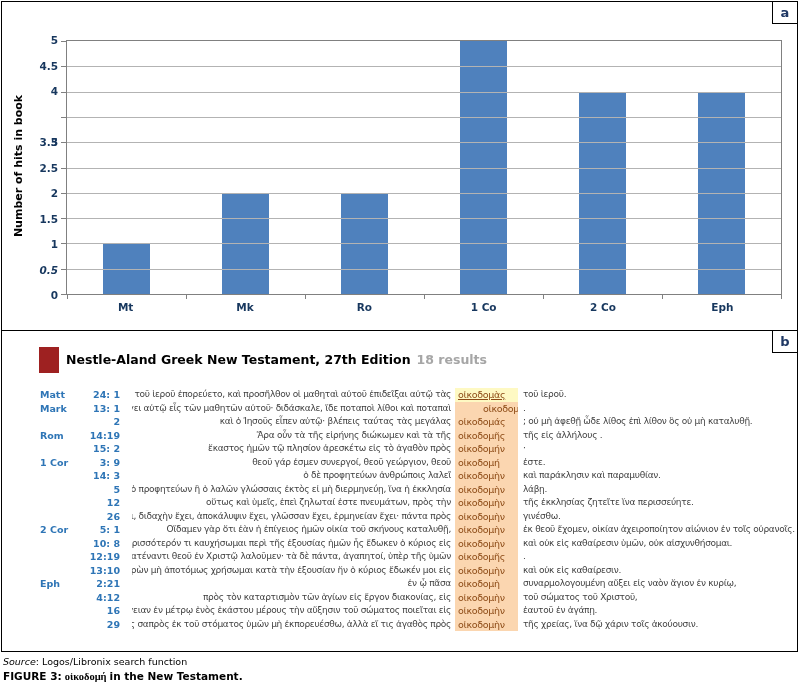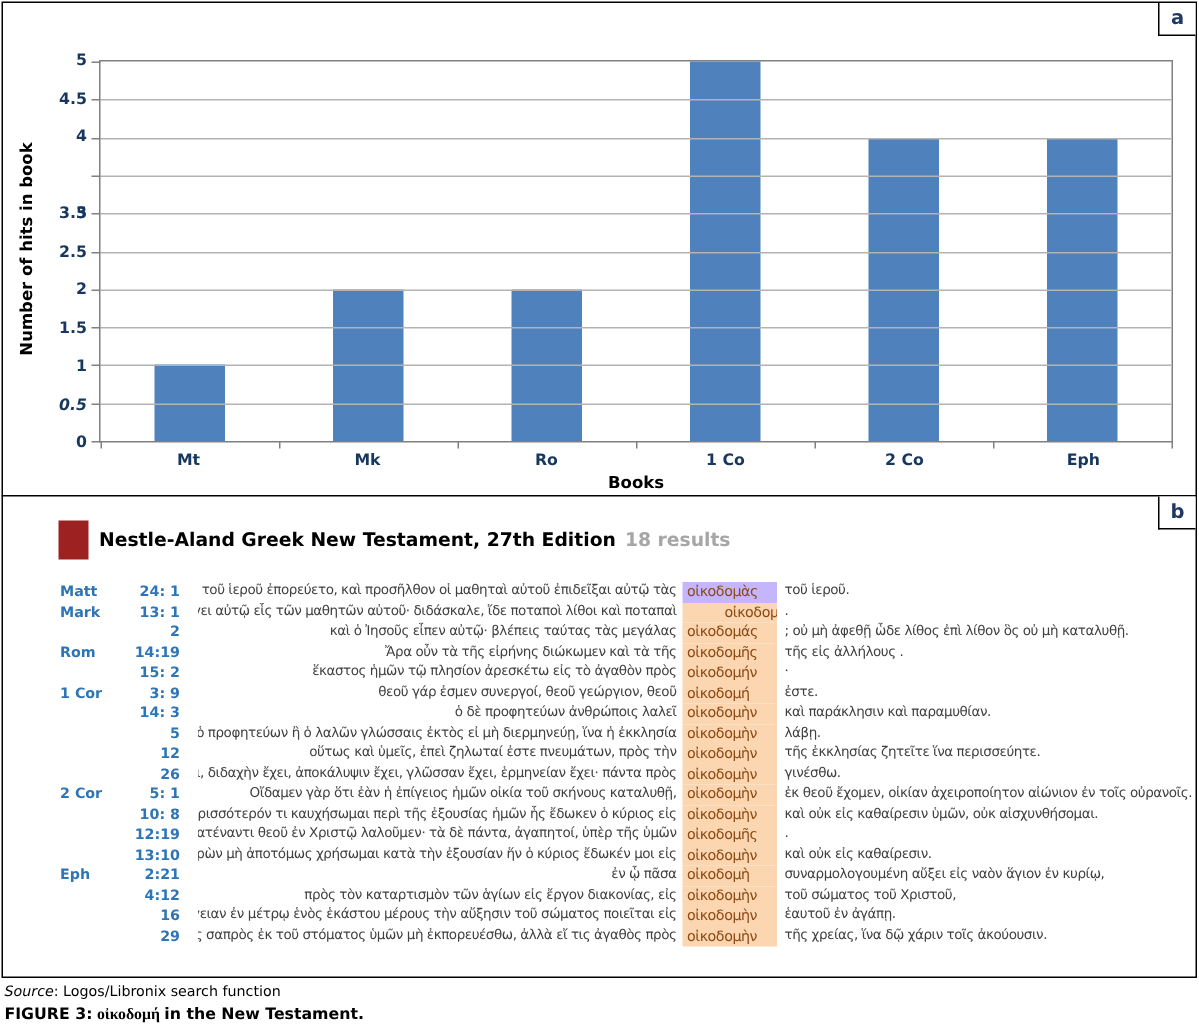--- a/index.html
+++ b/index.html
@@ -115,39 +115,38 @@
         <div class="xtick-mark" style="left: 100%;"></div>
       </div>
     <div class="x-axis-labels">
         <div class="xcat">Mt</div>
         <div class="xcat">Mk</div>
         <div class="xcat">Ro</div>
         <div class="xcat">1 Co</div>
         <div class="xcat">2 Co</div>
         <div class="xcat">Eph</div>
       </div>
-    <div class="x-title">Books</div>
   </div>
 
   <div id="panel-b">
     <div class="corner-box">b</div>
     <div class="res-icon"></div>
     <div class="res-title">
       <span>Nestle-Aland Greek New Testament, 27th Edition</span><span class="res-count">18 results</span>
     </div>
     <div class="results-rows">
         <div class="rrow">
           <div class="c-ref" style="color: rgb(46, 117, 182);">
             <span>Matt</span>
             <span class="verse">24: 1</span>
           </div>
           <div class="c-before">
             <span>ς ἀπὸ τοῦ ἱεροῦ ἐπορεύετο, καὶ προσῆλθον οἱ μαθηταὶ αὐτοῦ ἐπιδεῖξαι αὐτῷ τὰς</span>
           </div>
-          <div class="c-key" style="background: #c4b5fd; color: rgb(140, 74, 21);">οἰκοδομὰς</div>
+          <div class="c-key" style="background: #fef9c3; color: rgb(140, 74, 21); text-decoration: underline;">οἰκοδομὰς</div>
           <div class="c-after">τοῦ ἱεροῦ.</div>
         </div>
         <div class="rrow">
           <div class="c-ref" style="color: rgb(46, 117, 182);">
             <span>Mark</span>
             <span class="verse">13: 1</span>
           </div>
           <div class="c-before">
             <span>ῦ λέγει αὐτῷ εἷς τῶν μαθητῶν αὐτοῦ· διδάσκαλε, ἴδε ποταποὶ λίθοι καὶ ποταπαὶ</span>
           </div>

